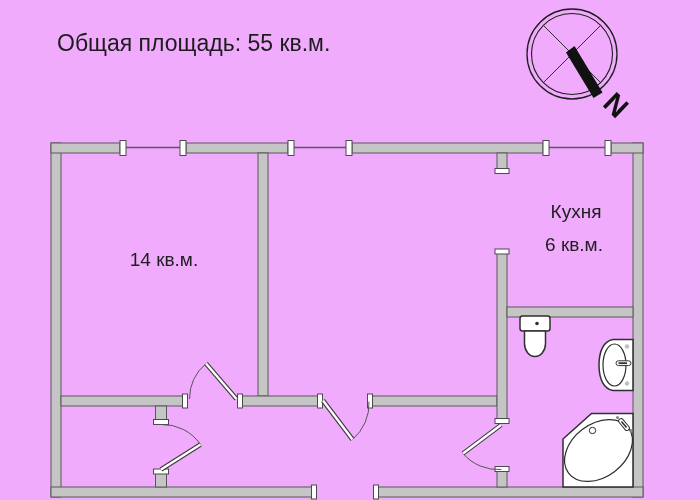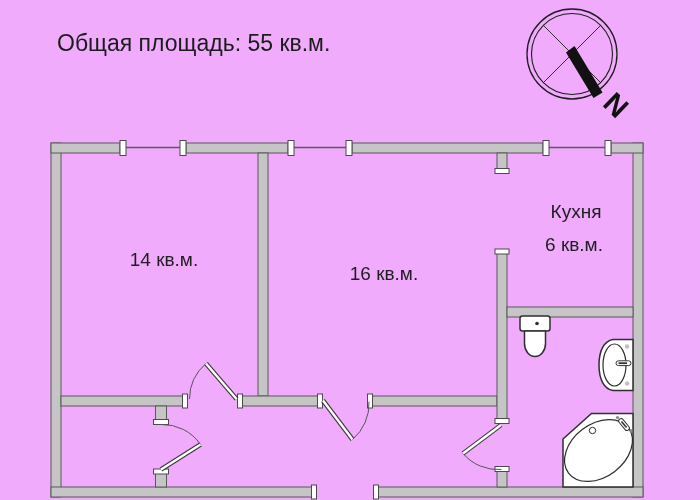--- a/index.html
+++ b/index.html
@@ -137,18 +137,17 @@
       <circle cx="572" cy="54" r="40.5" fill="none" stroke="#1d1d1d" stroke-width="1.1"></circle>
       <line x1="543.5" y1="25.5" x2="600.5" y2="82.5" stroke="#1d1d1d" stroke-width="0.9"></line>
       <line x1="600.5" y1="25.5" x2="543.5" y2="82.5" stroke="#1d1d1d" stroke-width="0.9"></line>
       <polygon points="566,52.5 574.5,46 602.5,92.5 593.5,98" fill="#111"></polygon>
       <text class="compass-n" transform="translate(616,105) rotate(44)" text-anchor="middle" dominant-baseline="central">N</text>
     </g>
   </svg>
 
   <div class="room-label" style="left:164px;top:260px;">14 кв.м.</div>
 
-  <div class="room-label" style="left:384px;top:274px;">16 кв.м.</div>
 
   <div class="room-label" style="left:576px;top:212px;">Кухня</div>
   <div class="room-label" style="left:544px;top:245px;margin-left:30px;">6 кв.м.</div>
 
 </div>
 
 </body></html>

